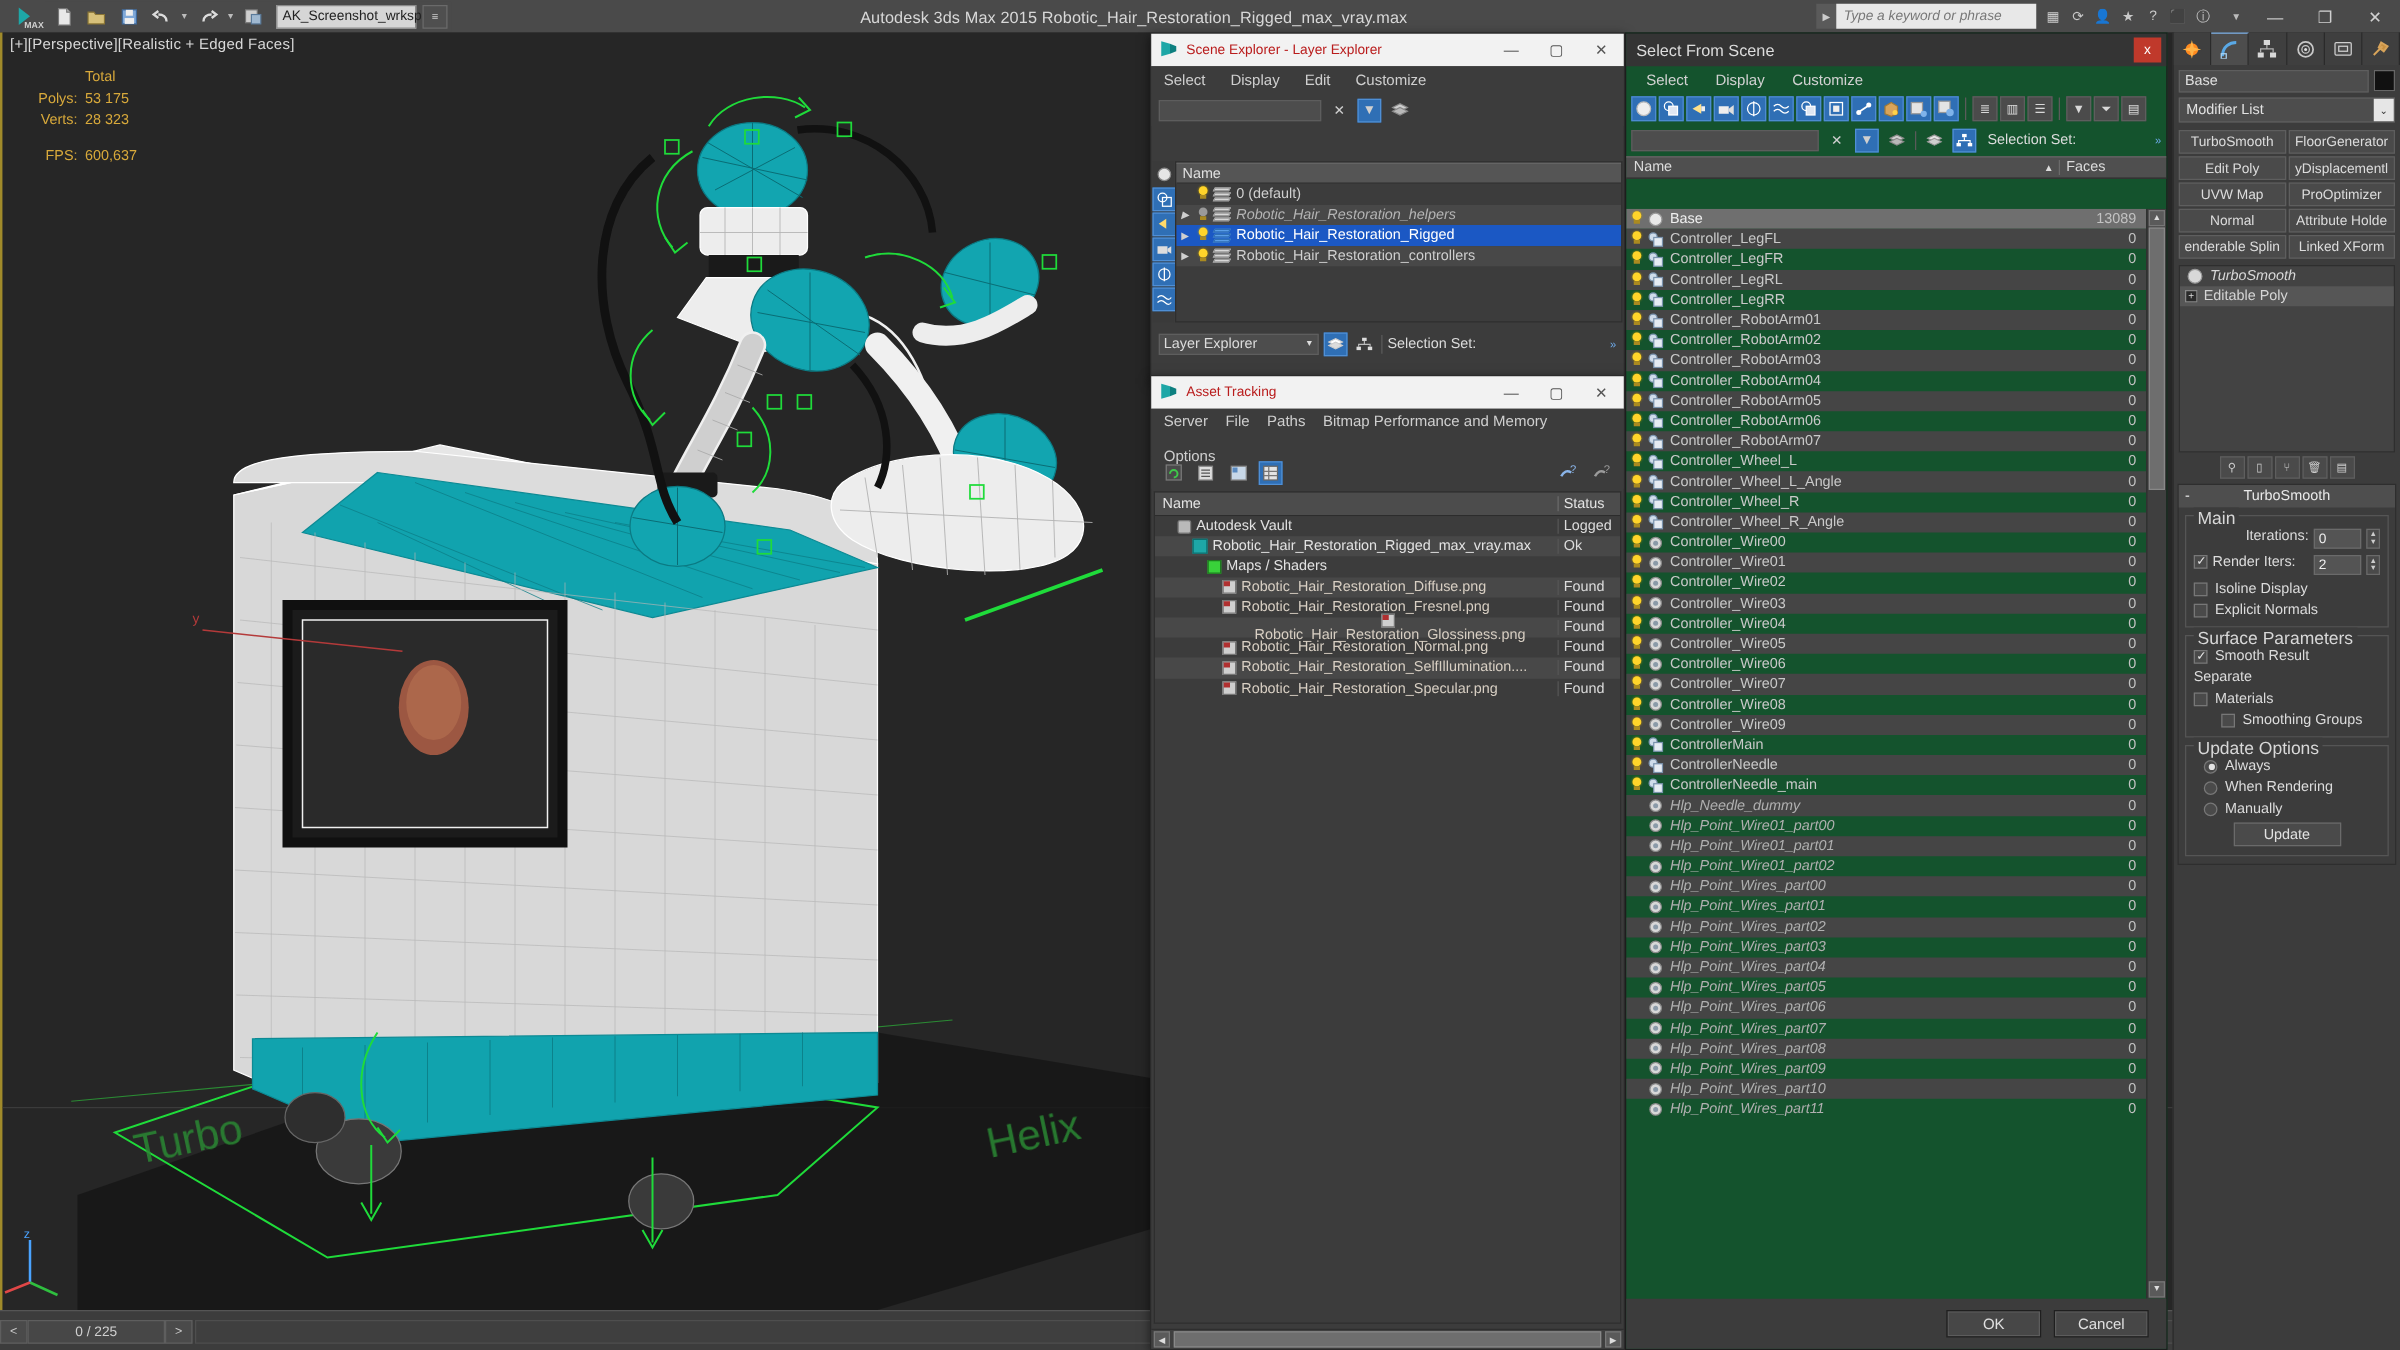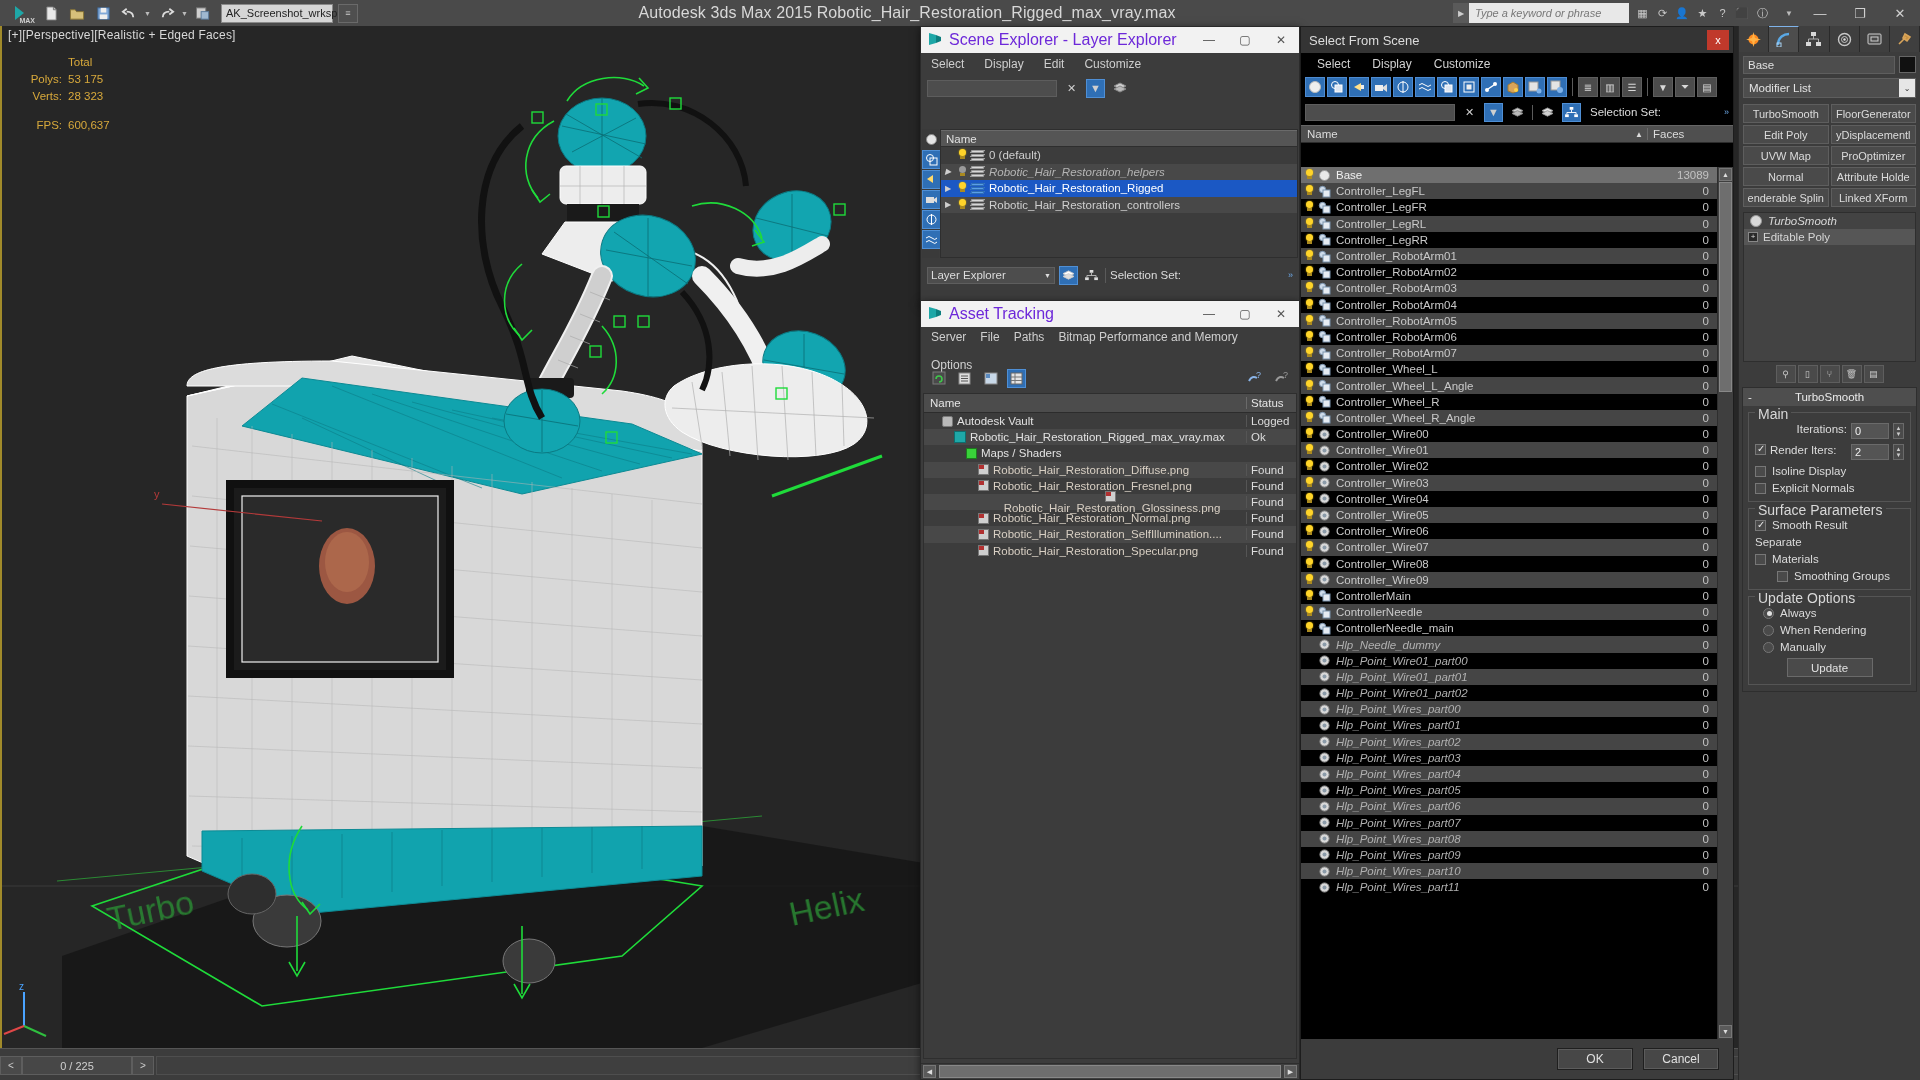--- a/index.html
+++ b/index.html
@@ -23,21 +23,21 @@
   .maxlogo .mx { position:absolute; bottom:1px; right:1px; font-size:7px; color:#cfcfcf; font-weight:bold;}
   .qat { display:flex; align-items:center; gap:2px; background:#4a4a4a; padding:0 3px; height:24px;}
   .qbtn { width:24px; height:22px; display:flex; align-items:center; justify-content:center;
       border:1px solid transparent; border-radius:2px; }
   .qcaret { font-size:7px; color:#bbb; width:9px; text-align:center;}
   .wsbox { height:19px; background:#d6d6d6; color:#222; border:1px solid #8a8a8a;
       display:flex; align-items:center; padding:0 4px; font-size:11px; width:112px;
       justify-content:space-between; margin-left:4px;}
   .wsmore { width:20px;height:19px; background:#4f4f4f; border:1px solid #6a6a6a; margin-left:3px;
       color:#ccc; font-size:9px; display:flex;align-items:center;justify-content:center;}
-  .apptitle { flex:1; text-align:center; font-size:16px; color:#d8d8d8; letter-spacing:.1px;}
+  .apptitle { flex:1; text-align:center; font-size:13px; color:#d8d8d8; letter-spacing:.1px;}
   .searchwrap { display:flex; align-items:center; height:20px; margin-right:4px;}
   .searchcaret { width:16px;height:20px;background:#5a5a5a;color:#ccc;font-size:8px;
       display:flex;align-items:center;justify-content:center;}
   .searchbox { width:160px;height:20px;background:#e8e8e8;color:#777; font-style:italic;
       font-size:11px; display:flex;align-items:center; padding-left:6px;}
   .tbicons { display:flex; align-items:center; gap:1px; margin-right:6px;}
   .tbi { width:19px;height:19px;display:flex;align-items:center;justify-content:center;
       color:#c9c9c9; font-size:11px;}
   .wctrls { display:flex; height:26px; }
   .wc { width:40px;height:26px;display:flex;align-items:center;justify-content:center;
@@ -65,21 +65,21 @@
       display:flex;align-items:center;justify-content:center;font-size:10px;}
   .tsfield { width:110px;height:19px;background:#474747;border:1px solid #5e5e5e;
       color:#d0d0d0;display:flex;align-items:center;justify-content:center;font-size:11px;}
   .tsrail { flex:1; height:19px; background:#3f3f3f; border:1px solid #4e4e4e; margin-left:2px;}
 
   
   .win { position:absolute; background:#3c3c3c; border:1px solid #2a2a2a;
       box-shadow:0 2px 8px rgba(0,0,0,.55); }
   .win-tb { height:26px; background:#f2f2f2; display:flex; align-items:center; padding-left:6px; }
   .win-tb .ico { width:16px;height:16px; position:relative; margin-right:6px; }
-  .win-tb .ttl { font-size:16px; color:#6d28d9; flex:1;}
+  .win-tb .ttl { font-size:11px; color:#b91c1c; flex:1;}
   .win-tb .wbtn { width:36px;height:26px;display:flex;align-items:center;justify-content:center;
       color:#555;font-size:12px;}
   .win-menu { height:22px; background:#3c3c3c; display:flex; align-items:center;
       padding-left:10px; gap:20px; font-size:12px; color:#cfcfcf;}
 
   .filterrow { height:26px; background:#3c3c3c; display:flex; align-items:center;
       padding:0 6px; gap:5px;}
   .fsearch { flex:0 0 auto; width:130px; height:17px; background:#4d4d4d;
       border:1px solid #5d5d5d; }
   .smallbtn { width:19px;height:19px; display:flex;align-items:center;justify-content:center;
@@ -114,21 +114,21 @@
       border-left:1px solid #2e2e2e;}
   .vthumb { position:absolute; left:1px; width:13px; background:#6e6e6e; border:1px solid #888;}
   .sbarrow { position:absolute; left:1px; width:13px;height:13px;background:#5a5a5a;
       border:1px solid #777; color:#ddd; font-size:7px; display:flex;
       align-items:center;justify-content:center;}
   .hscroll { position:absolute; left:0; right:0; bottom:0; height:16px; background:#3f3f3f;
       border-top:1px solid #2e2e2e;}
 
   
   .sfs { position:absolute; left:1300px; top:26px; width:434px; height:1054px;
-      background:#000000; border:1px solid #1d1d1d;}
+      background:#14532d; border:1px solid #1d1d1d;}
   .sfs-tb { height:26px; background:#343434; display:flex; align-items:center; padding-left:8px;}
   .sfs-tb .ttl { font-size:13px; color:#dcdcdc; flex:1; }
   .sfs-close { width:22px;height:20px; background:#c0392b; color:#fff; font-size:11px;
       display:flex;align-items:center;justify-content:center; margin-right:4px;}
   .sfs-menu { height:22px; display:flex; align-items:center; gap:22px; padding-left:16px;
       font-size:12px; color:#d2d2d2;}
   .sfs-tools { height:24px; display:flex; align-items:center; gap:2px; padding:0 4px;}
   .tbt { width:20px;height:20px; background:#2f6fb5; border:1px solid #4d8bd1;
       display:flex;align-items:center;justify-content:center; font-size:10px; color:#fff;}
   .tbt.plain { background:#4b4b4b; border-color:#5e5e5e; color:#d8d8d8;}

